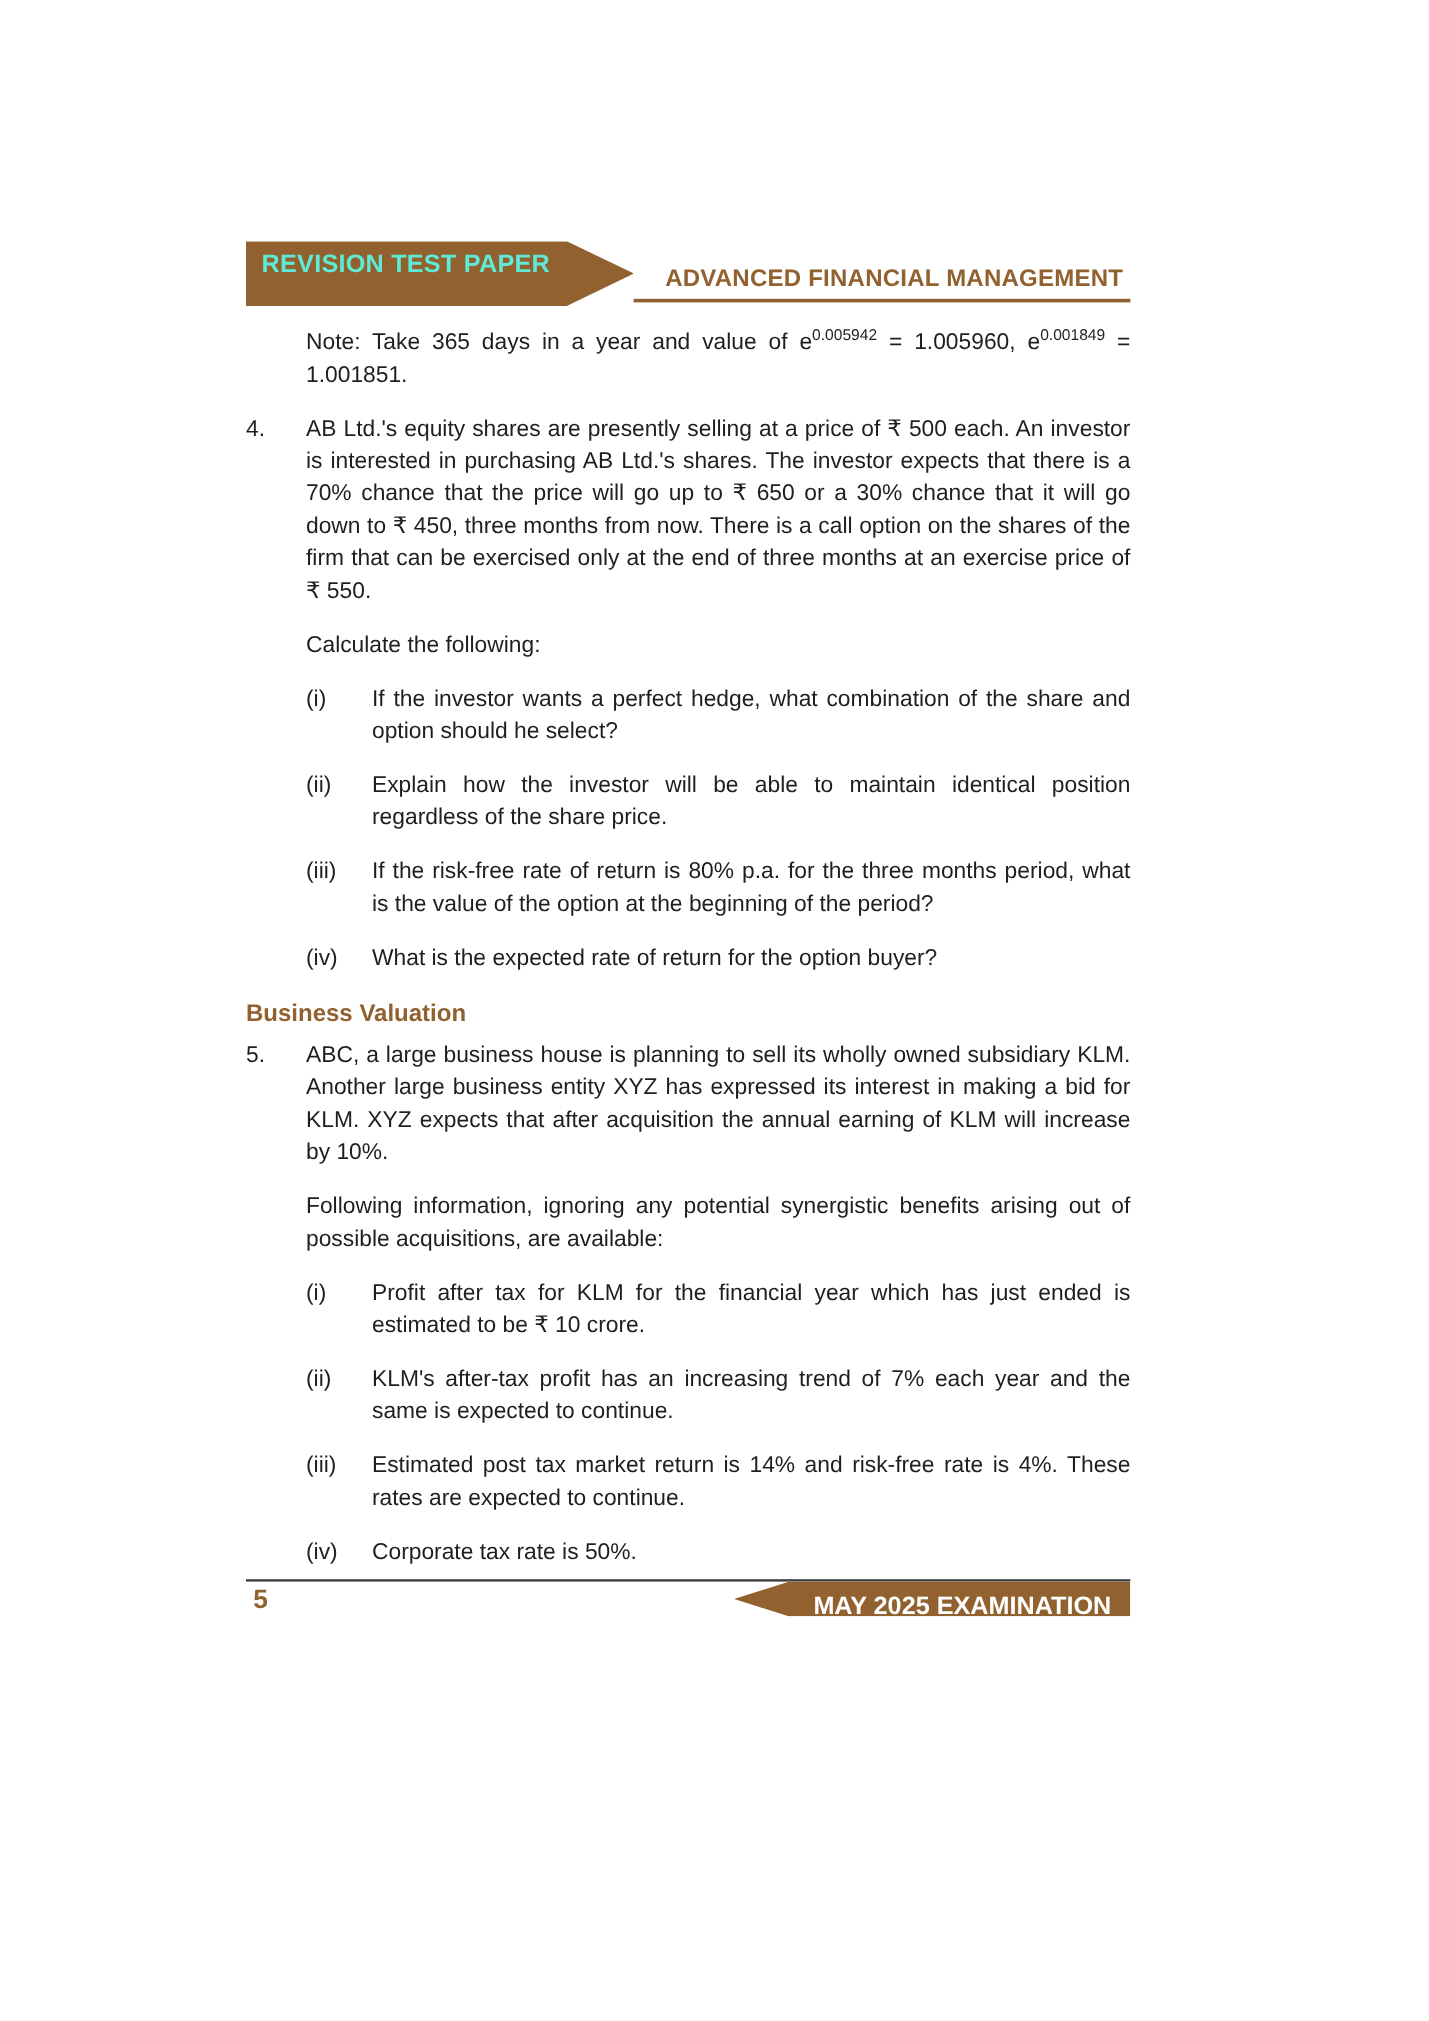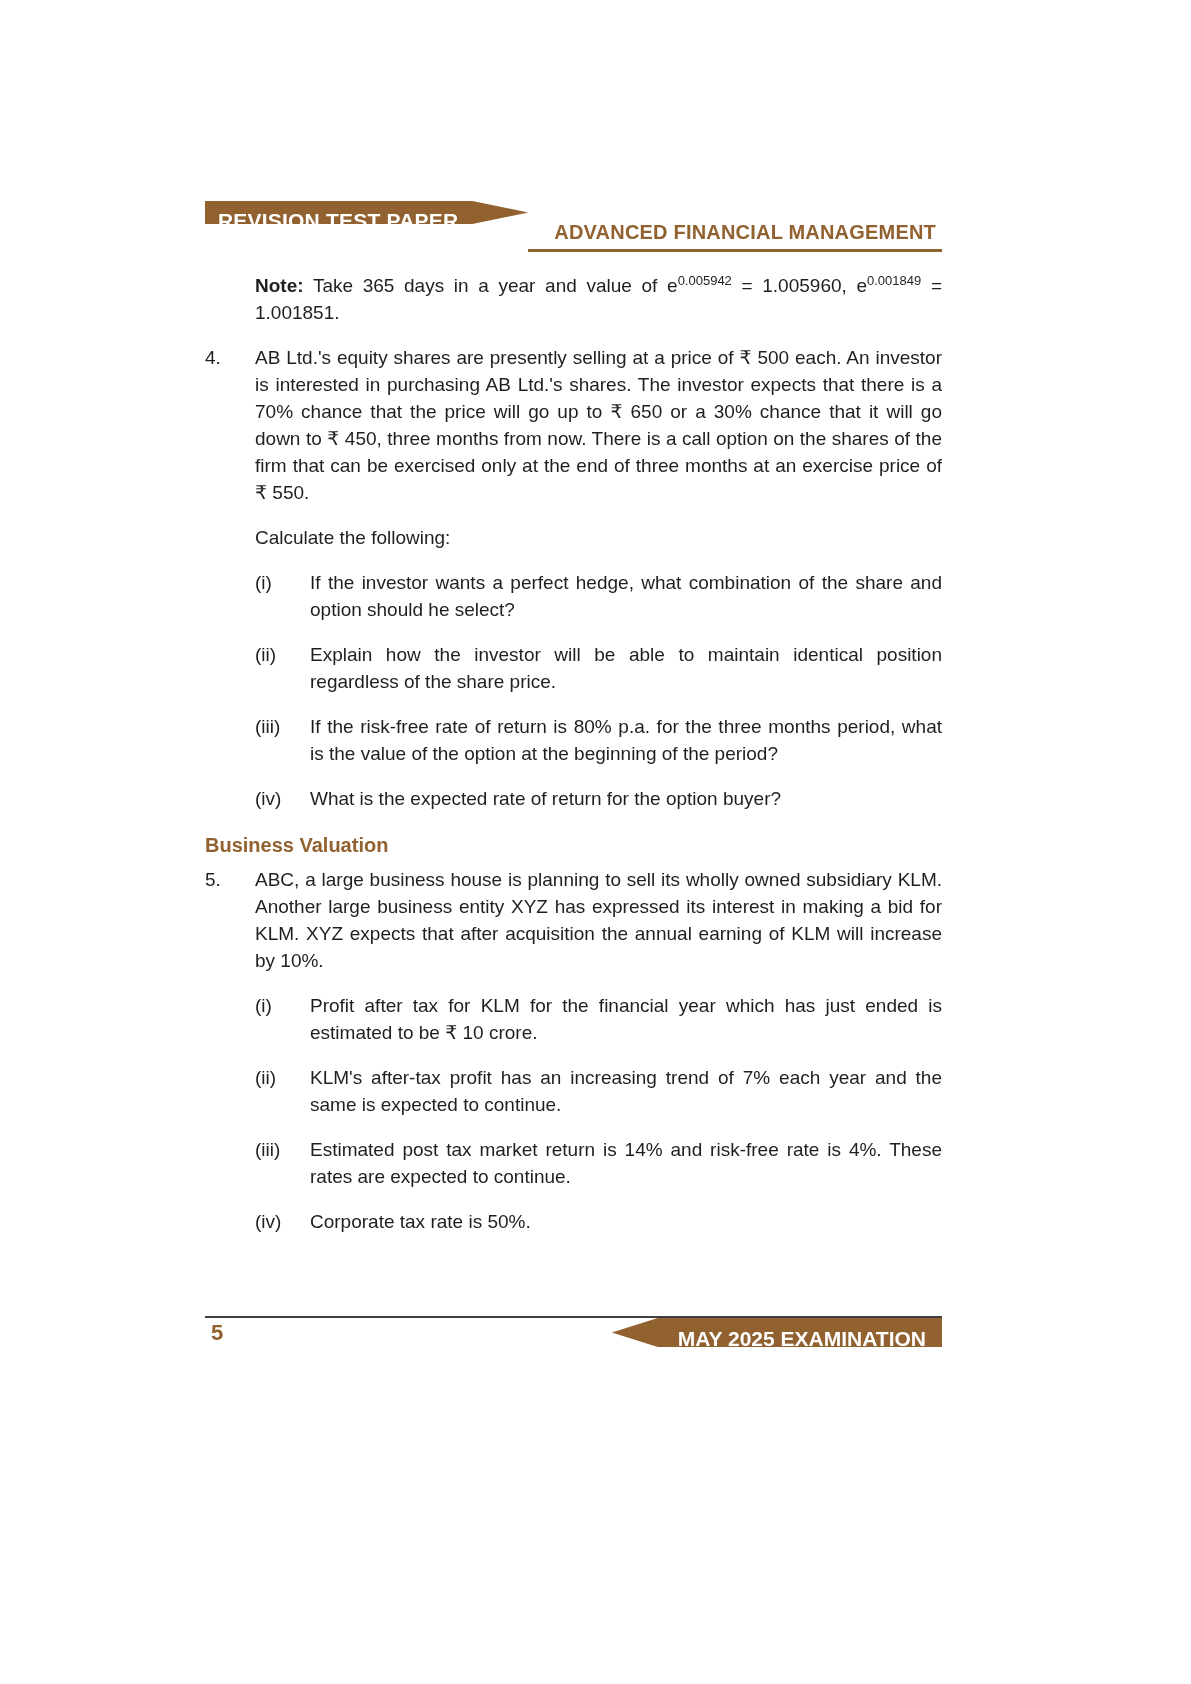--- a/index.html
+++ b/index.html
@@ -8,33 +8,33 @@
     width:1191px; height:1684px; position:relative; overflow:hidden;
     font-family:"Liberation Sans","DejaVu Sans",sans-serif;
     color:#1f1f1f;
     --brown:#91612f;
     --rule:#3f3f3f;
   }
 
   
   .header { position:absolute; left:205px; top:201px; width:737px; display:flex; align-items:flex-start; }
   .ribbon {
-    background:var(--brown); color:#ffffff; font-weight:700; font-size:21px;
-    height:23px; line-height:40px; padding:0 70px 0 13px; white-space:nowrap;
+    background:var(--brown); color:#5eead4; font-weight:700; font-size:21px;
+    height:54px; line-height:40px; padding:0 70px 0 13px; white-space:nowrap;
     clip-path:polygon(0 0, calc(100% - 56px) 0, 100% 50%, calc(100% - 56px) 100%, 0 100%);
     letter-spacing:0.2px;
   }
   .subject { flex:1; padding:20px 6px 5px 20px; border-bottom:3px solid var(--brown); text-align:right; }
   .subject-text { color:var(--brown); font-weight:700; font-size:20px; letter-spacing:0.2px; }
 
   
   .content { position:absolute; left:205px; top:272px; width:737px; font-size:19px; line-height:27px; }
   .para { text-align:justify; margin-bottom:18px; }
   .note { margin-left:50px; }
-  .bold { font-weight:700;margin-top:16px; }
+  .bold { font-weight:400;margin-top:16px; }
   sup { font-size:13px; line-height:0; }
 
   .item { display:grid; grid-template-columns:50px 1fr; }
   .item-num { font-size:19px; }
   .subitem { display:grid; grid-template-columns:55px 1fr; margin-bottom:18px; }
   .sub-text { text-align:justify; }
 
   .section-heading { color:var(--brown); font-size:20px; font-weight:700; margin:2px 0 7px 0; }
 
   
@@ -87,20 +87,21 @@
       </div>
     </div>
   </section>
 
   <h2 class="section-heading">Business Valuation</h2>
 
   <section class="item">
     <div class="item-num">5.</div>
     <div class="item-body">
       <p class="para">ABC, a large business house is planning to sell its wholly owned subsidiary KLM. Another large business entity XYZ has expressed its interest in making a bid for KLM.  XYZ expects that after acquisition the annual earning of KLM will increase by 10%.</p>
+      <p class="para">Following information, ignoring any potential synergistic benefits arising out of possible acquisitions, are available:</p>
 
       <div class="subitem">
         <div class="sub-label">(i)</div>
         <p class="sub-text">Profit after tax for KLM for the financial year which has just ended is estimated to be ₹ 10 crore.</p>
       </div>
       <div class="subitem">
         <div class="sub-label">(ii)</div>
         <p class="sub-text">KLM's after-tax profit has an increasing trend of 7% each year and the same is expected to continue.</p>
       </div>
       <div class="subitem">

